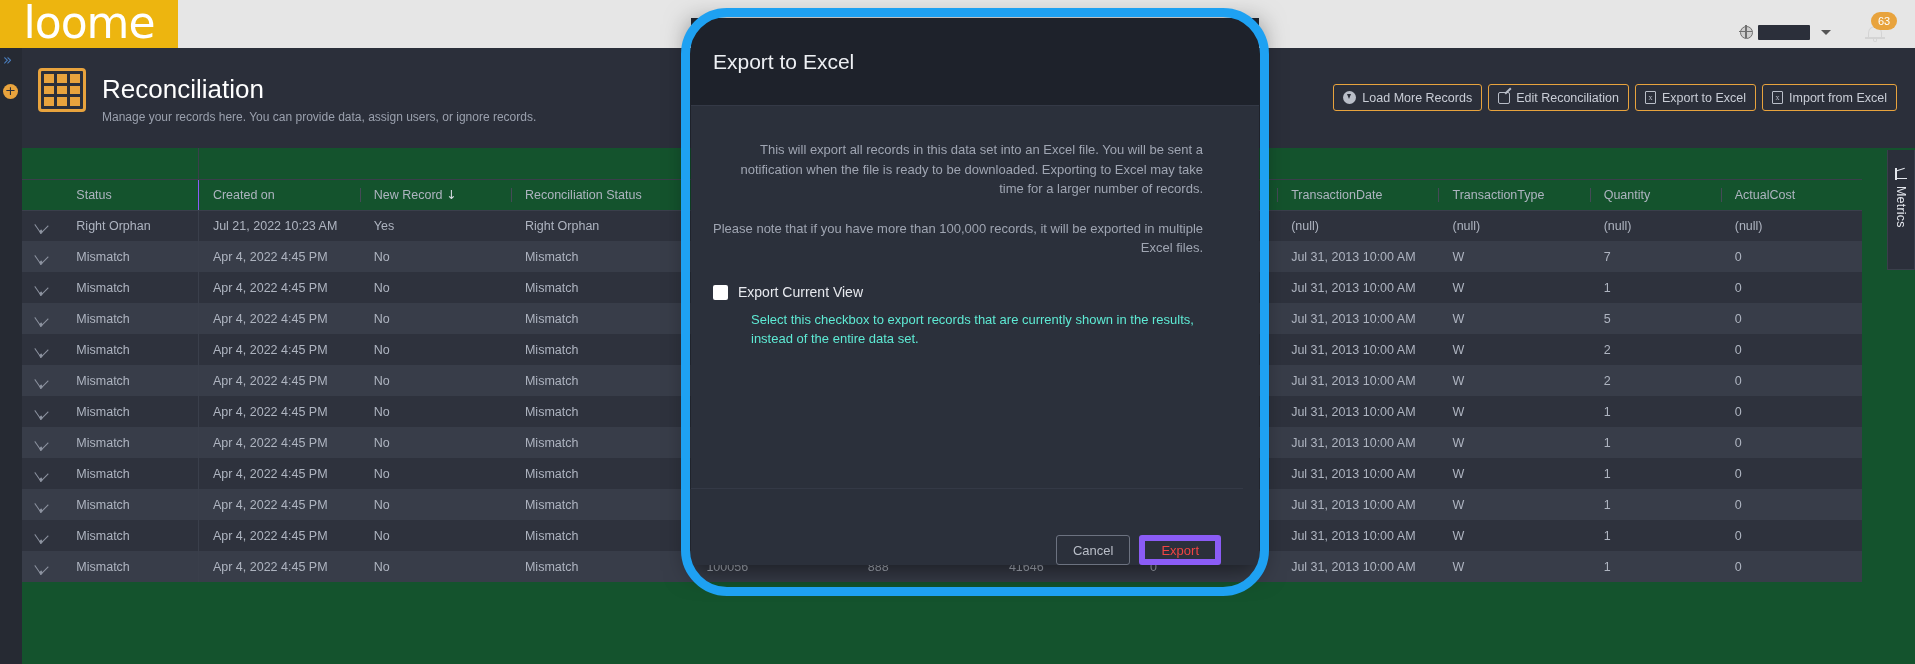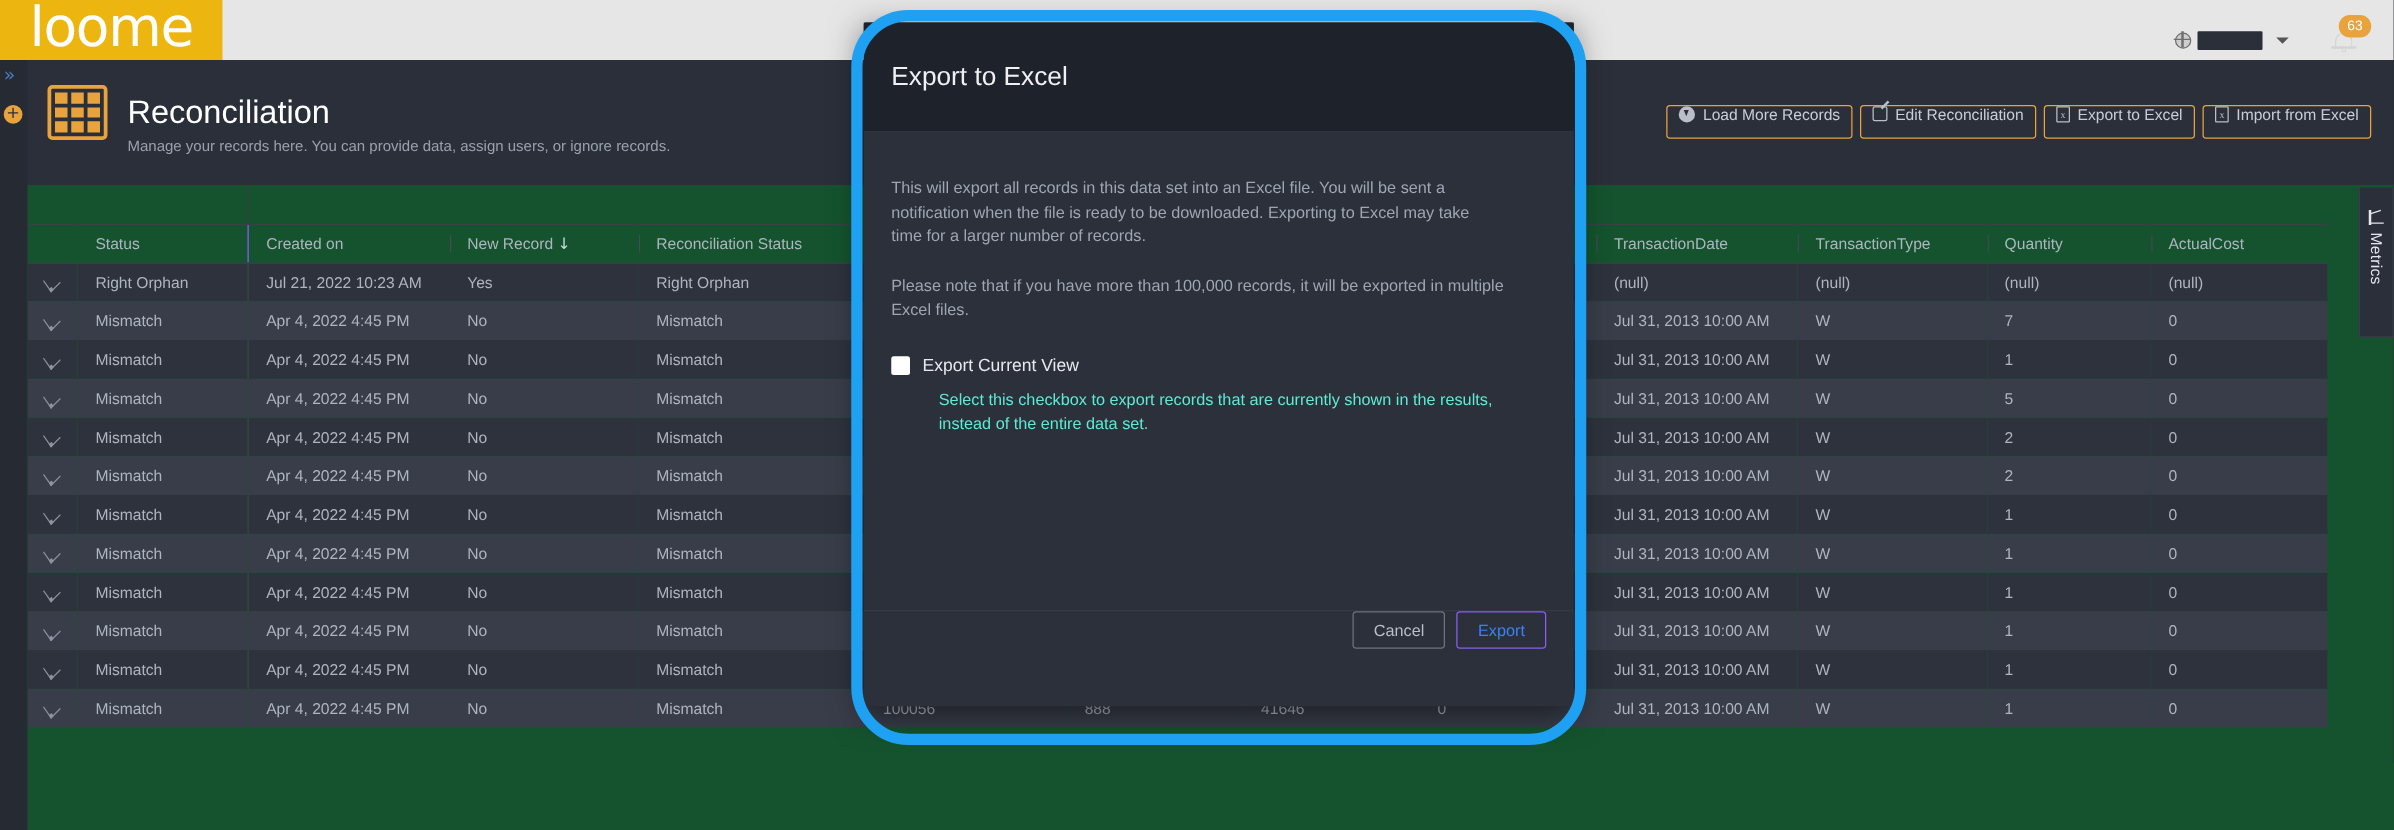--- a/index.html
+++ b/index.html
@@ -120,21 +120,21 @@
   }
   .page-sub {
     position: absolute; left: 80px; top: 62px;
     color: #9aa0ad; font-size: 12px;
   }
   .toolbar {
     position: absolute; right: 18px; top: 36px;
     display: flex; gap: 6px;
   }
   .tbtn {
-    display: flex; gap: 6px;
+    display: flex; align-items: center; gap: 6px;
     height: 27px; padding: 0 9px;
     border: 1px solid #e8a33d; border-radius: 3px;
     background: transparent; color: #c9cdd6; font-size: 12.5px;
     white-space: nowrap; cursor: pointer;
     font-family: "Liberation Sans", sans-serif;
   }
   .ic { display: inline-block; width: 13px; height: 13px; position: relative; }
   .ic-download {
     border-radius: 50%; background: #b9bec8;
   }
@@ -231,44 +231,45 @@
   .modal-head {
     height: 88px; background: #1e222b; padding: 0 22px;
     display: flex; align-items: center;
     border-bottom: 1px solid #343946;
   }
   .modal-title { color: #eef0f4; font-size: 21px; font-weight: 400; }
   .modal-body { padding: 34px 22px 10px 22px; }
   .modal-p {
     color: #9fa5b2; font-size: 13px; line-height: 1.5; margin-bottom: 20px;
     max-width: 490px;
+    text-align: right;
   }
   .cb-row { display: flex; align-items: flex-start; gap: 10px; margin-top: 26px; }
   .cb-box {
     width: 15px; height: 15px; background: #ffffff; border-radius: 2px;
     flex: 0 0 auto; margin-top: 1px; cursor: pointer;
   }
   .cb-label { color: #e7e9ee; font-size: 14px; }
   .cb-help {
     color: #5eead4; font-size: 13px; line-height: 1.5;
     margin: 10px 0 0 38px; max-width: 455px;
   }
   .modal-foot {
-    position: absolute; left: 0; right: 0; bottom: 0; height: 77px;
+    position: absolute; left: 0; right: 16px; bottom: 0; height: 77px;
     border-top: 1px solid #343946;
-    display: flex; align-items: flex-start; justify-content: flex-end;
+    display: flex; align-items: flex-end; justify-content: flex-end;
     gap: 9px; padding-right: 22px;
   }
   .btn {
     height: 30px; padding: 0 16px; border-radius: 3px;
     background: transparent; font-size: 13px; cursor: pointer;
     font-family: "Liberation Sans", sans-serif;
   }
   .btn-cancel { border: 1px solid #6c7280; color: #b9bec8; }
-  .btn-export { border: 1px solid #8b5cf6; color: #3b82f6; }
+  .btn-export { border: 6px solid #8b5cf6; color: #ef4444; }
 </style>
 </head>
 <body>
 
 <div id="root">
 
   <div class="topbar">
     <div class="logo-box">
       <span class="logo-text">loome</span>
     </div>

